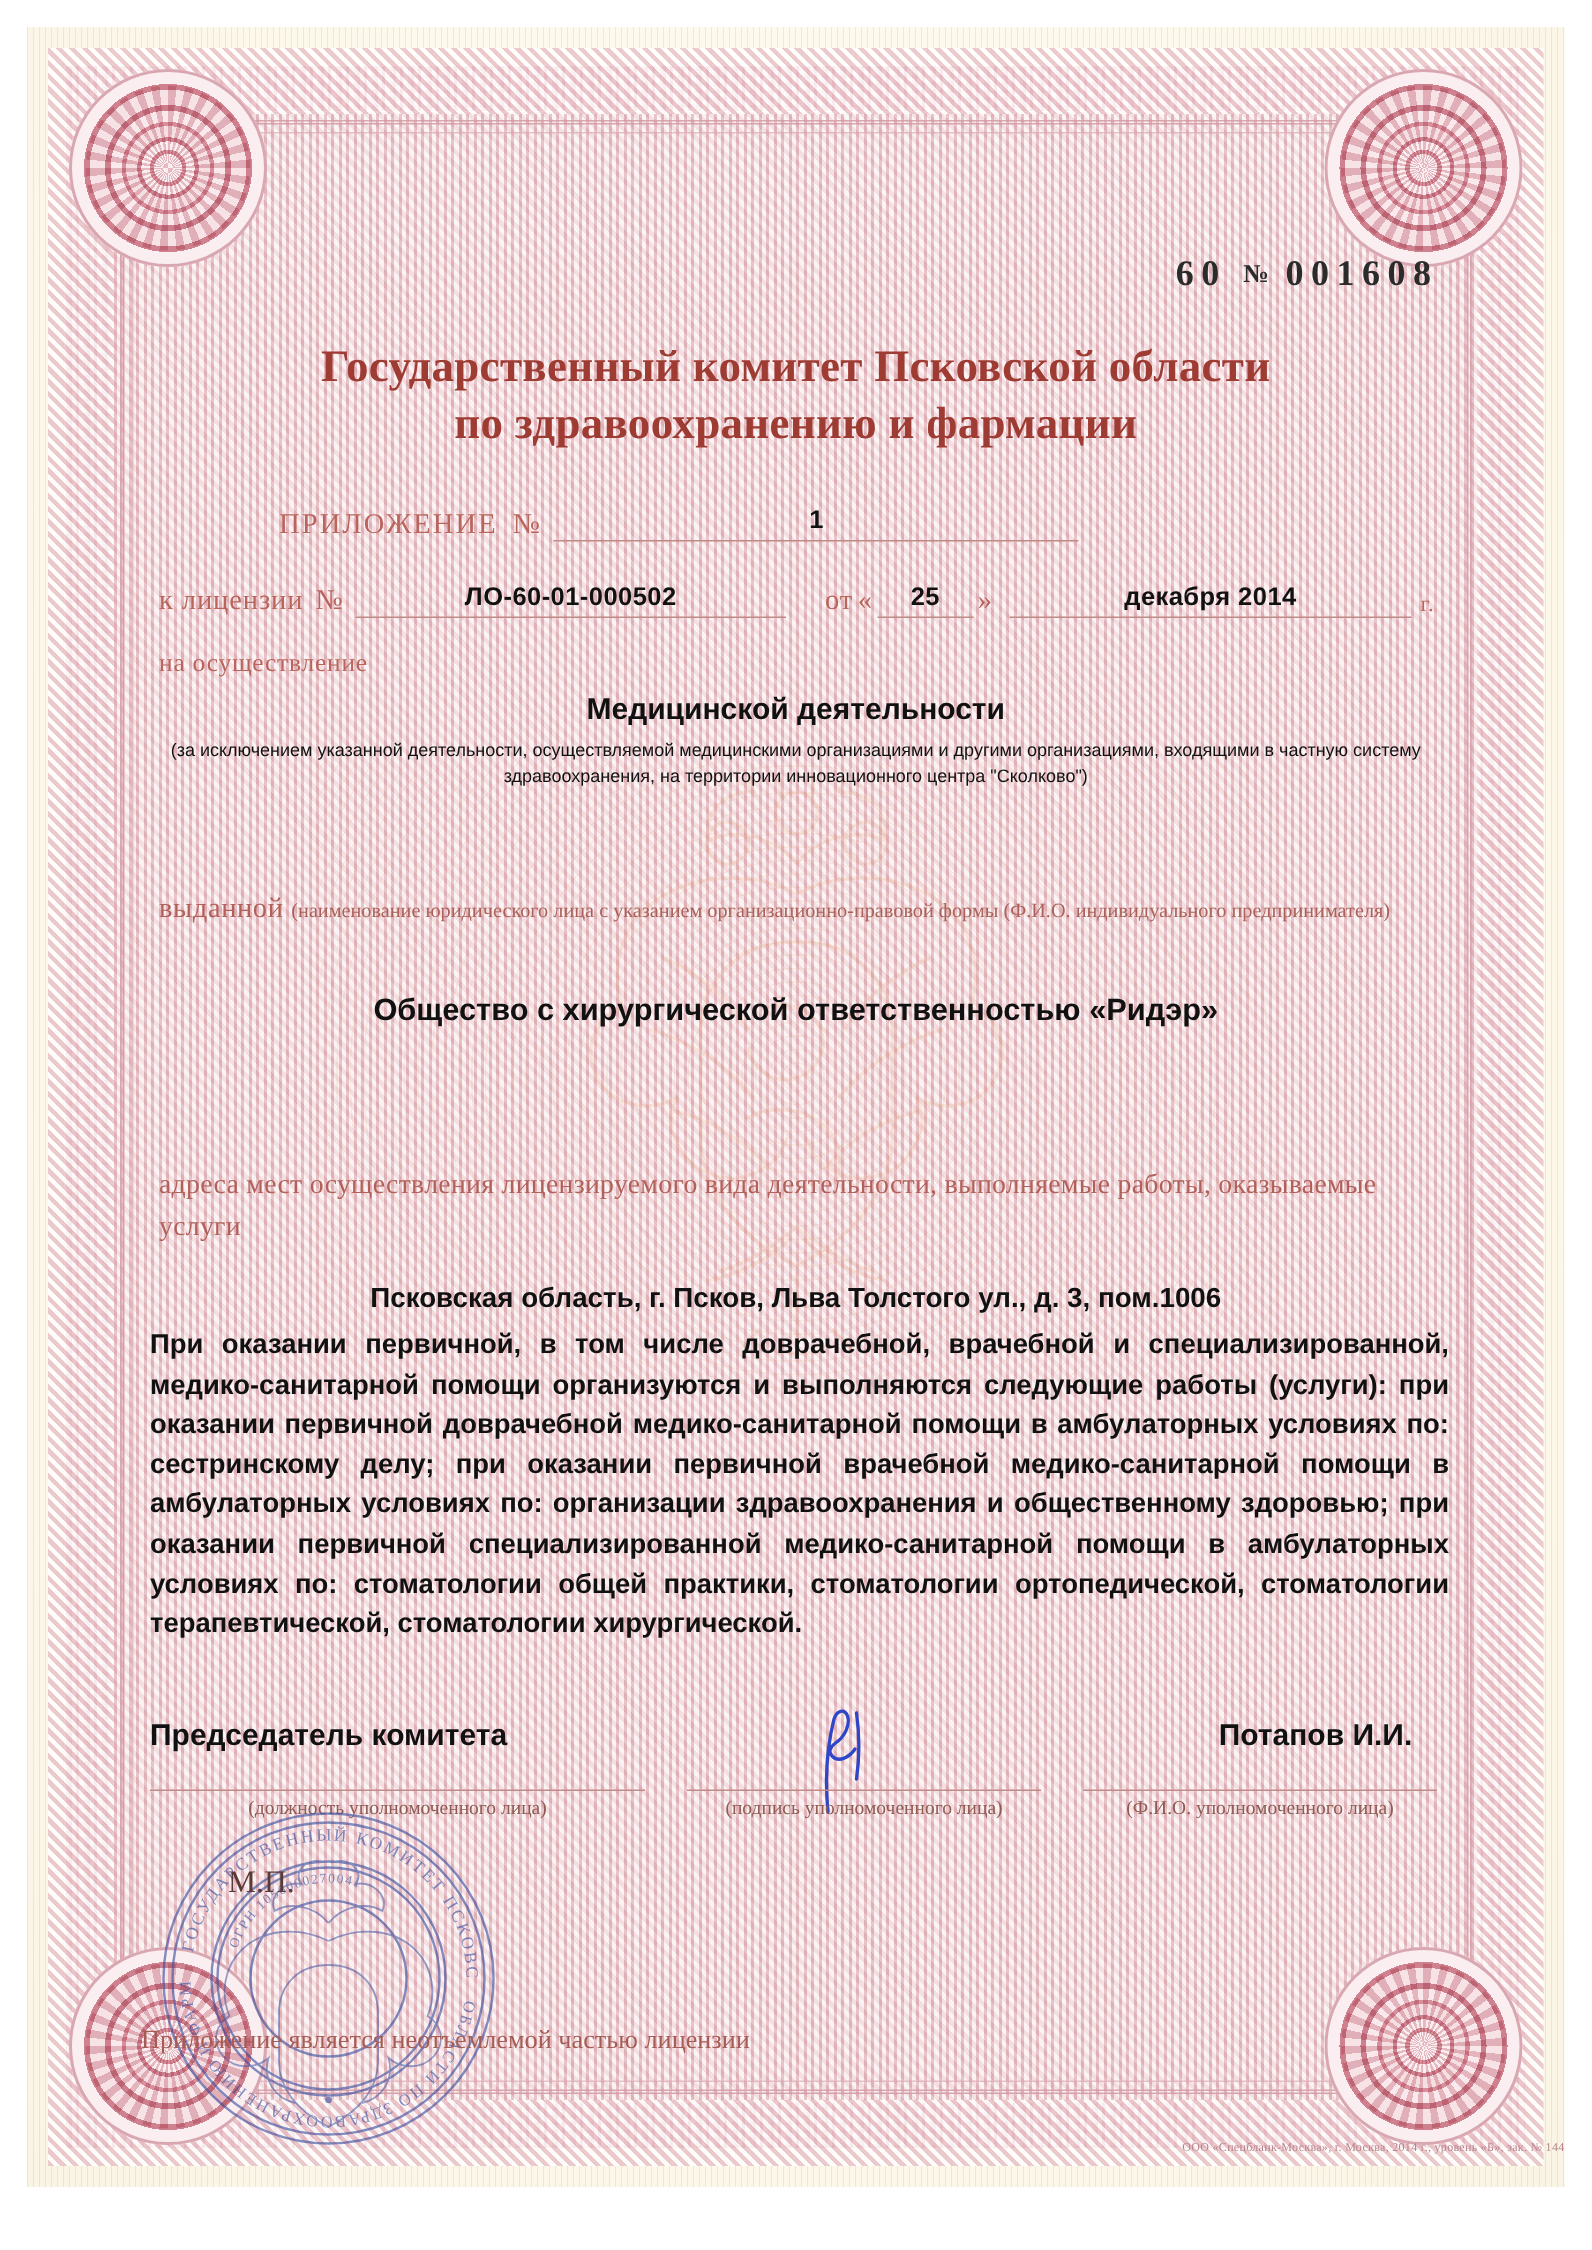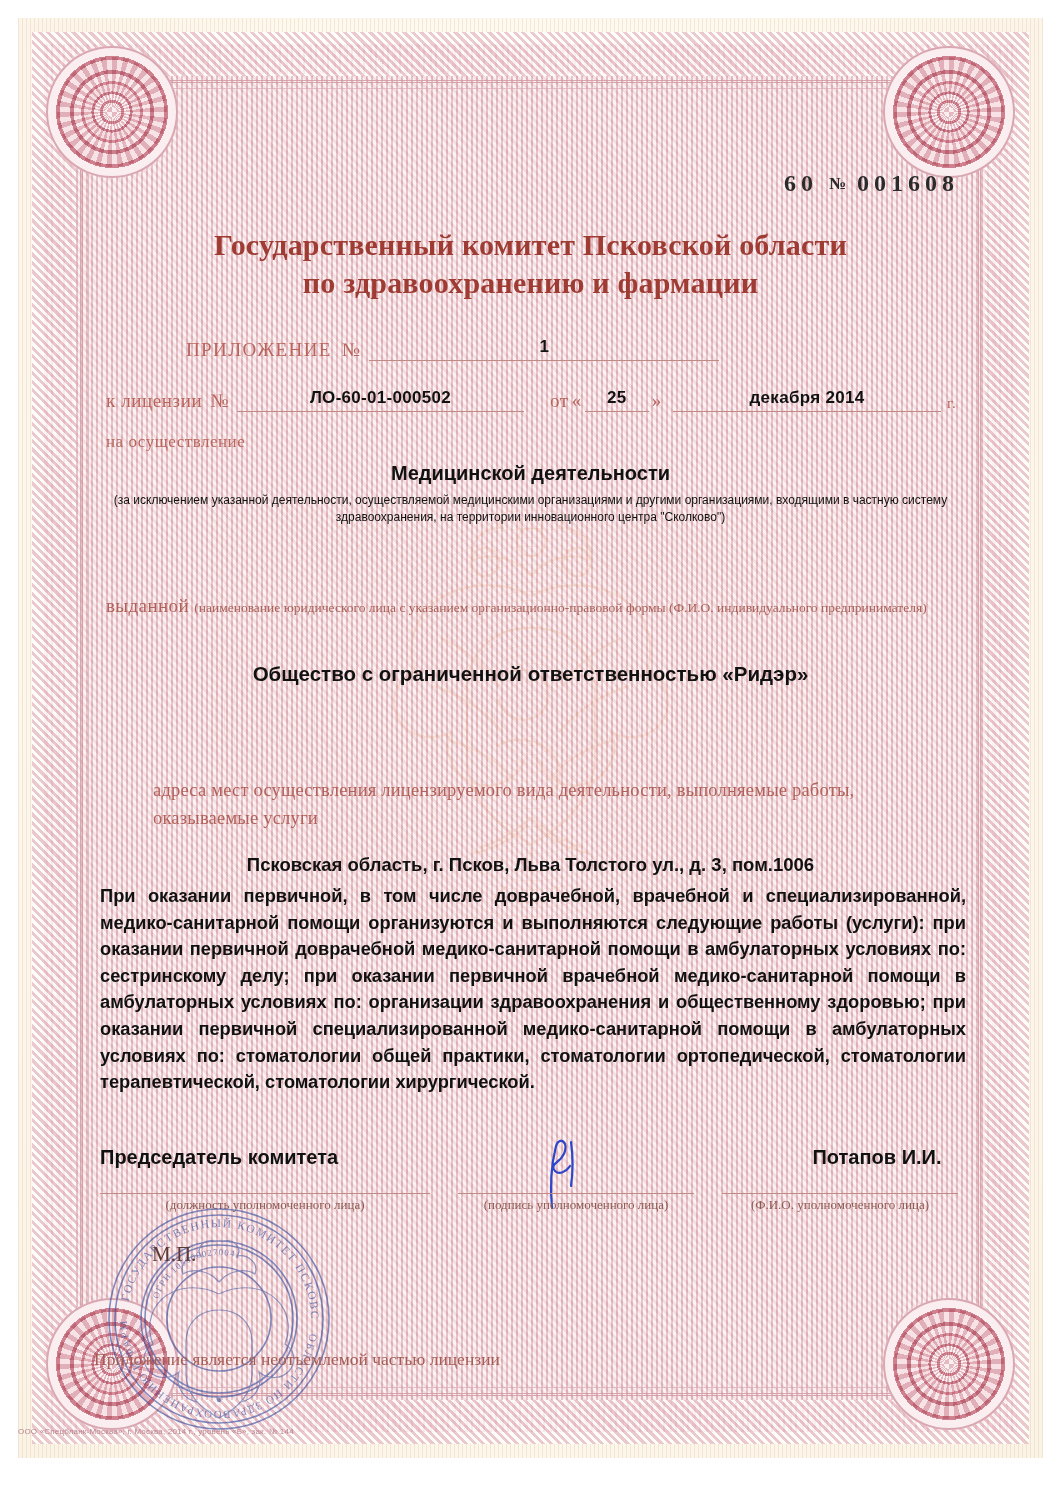--- a/index.html
+++ b/index.html
@@ -220,21 +220,21 @@
 
   .orgname {
     position:absolute; left:0; right:0; top: 568px;
     text-align:center;
     font-family:"Liberation Sans", sans-serif;
     font-weight:700; font-size:20.5px; color:#111;
   }
 
   .addr-caption {
     position:absolute; left: 12px; top: 683px; width: 855px;
-    color:#b2615a; font-size:18.5px; line-height:1.5; letter-spacing:.2px;padding-left:47px;
+    color:#b2615a; font-size:18.5px; line-height:1.5; letter-spacing:.2px;
   }
 
   .addr-line {
     position:absolute; left:0; right:0; top: 760px;
     text-align:center;
     font-family:"Liberation Sans", sans-serif;
     font-weight:700; font-size:18.5px; color:#111;
   }
 
   .bodytext {
@@ -292,23 +292,23 @@
   }
 
   .footnote {
     position:absolute; left:0; right:0; top: 1255px;
     color:#a55c55; font-size:17.5px;
     font-family:"Liberation Serif", serif;
   }
 
   .printer-line {
     position:absolute; left:0; right:0; bottom: 22px;
-    text-align:left;
+    text-align:right;
     color:#b9848c; font-size:8px;
-    font-family:Liberation Sans, sans-serif;
+    font-family:Liberation Serif, serif;
     letter-spacing:.2px;
   }
 </style>
 </head>
 <body>
 
 <div class="sheet">
 
   <div class="border-outer"></div>
   <div class="band band-main"></div>
@@ -390,21 +390,21 @@
     <div class="activity">
       <div class="head">Медицинской деятельности</div>
       <div class="sub">(за исключением указанной деятельности, осуществляемой медицинскими организациями и другими организациями, входящими в частную систему здравоохранения, на территории инновационного центра "Сколково")</div>
     </div>
 
     <div class="vydannoy">
       <span>выданной</span>
       <span class="small">(наименование юридического лица с указанием организационно-правовой формы (Ф.И.О. индивидуального предпринимателя)</span>
     </div>
 
-    <div class="orgname">Общество с ограниченной ответственностью «Ридэр»</div>
+    <div class="orgname">Общество с хирургической ответственностью «Ридэр»</div>
 
     <div class="addr-caption">адреса мест осуществления лицензируемого вида деятельности, выполняемые работы, оказываемые услуги</div>
 
     <div class="addr-line">Псковская область, г. Псков, Льва Толстого ул., д. 3, пом.1006</div>
 
     <div class="bodytext">При оказании первичной, в том числе доврачебной, врачебной и специализированной, медико-санитарной помощи организуются и выполняются следующие работы (услуги): при оказании первичной доврачебной медико-санитарной помощи в амбулаторных условиях по: сестринскому делу; при оказании первичной врачебной медико-санитарной помощи в амбулаторных условиях по: организации здравоохранения и общественному здоровью; при оказании первичной специализированной медико-санитарной помощи в амбулаторных условиях по: стоматологии общей практики, стоматологии ортопедической, стоматологии терапевтической, стоматологии хирургической.</div>
 
     <div class="sig-wrap">
       <div class="sig-row">
         <div class="sig-role">Председатель  комитета</div>

